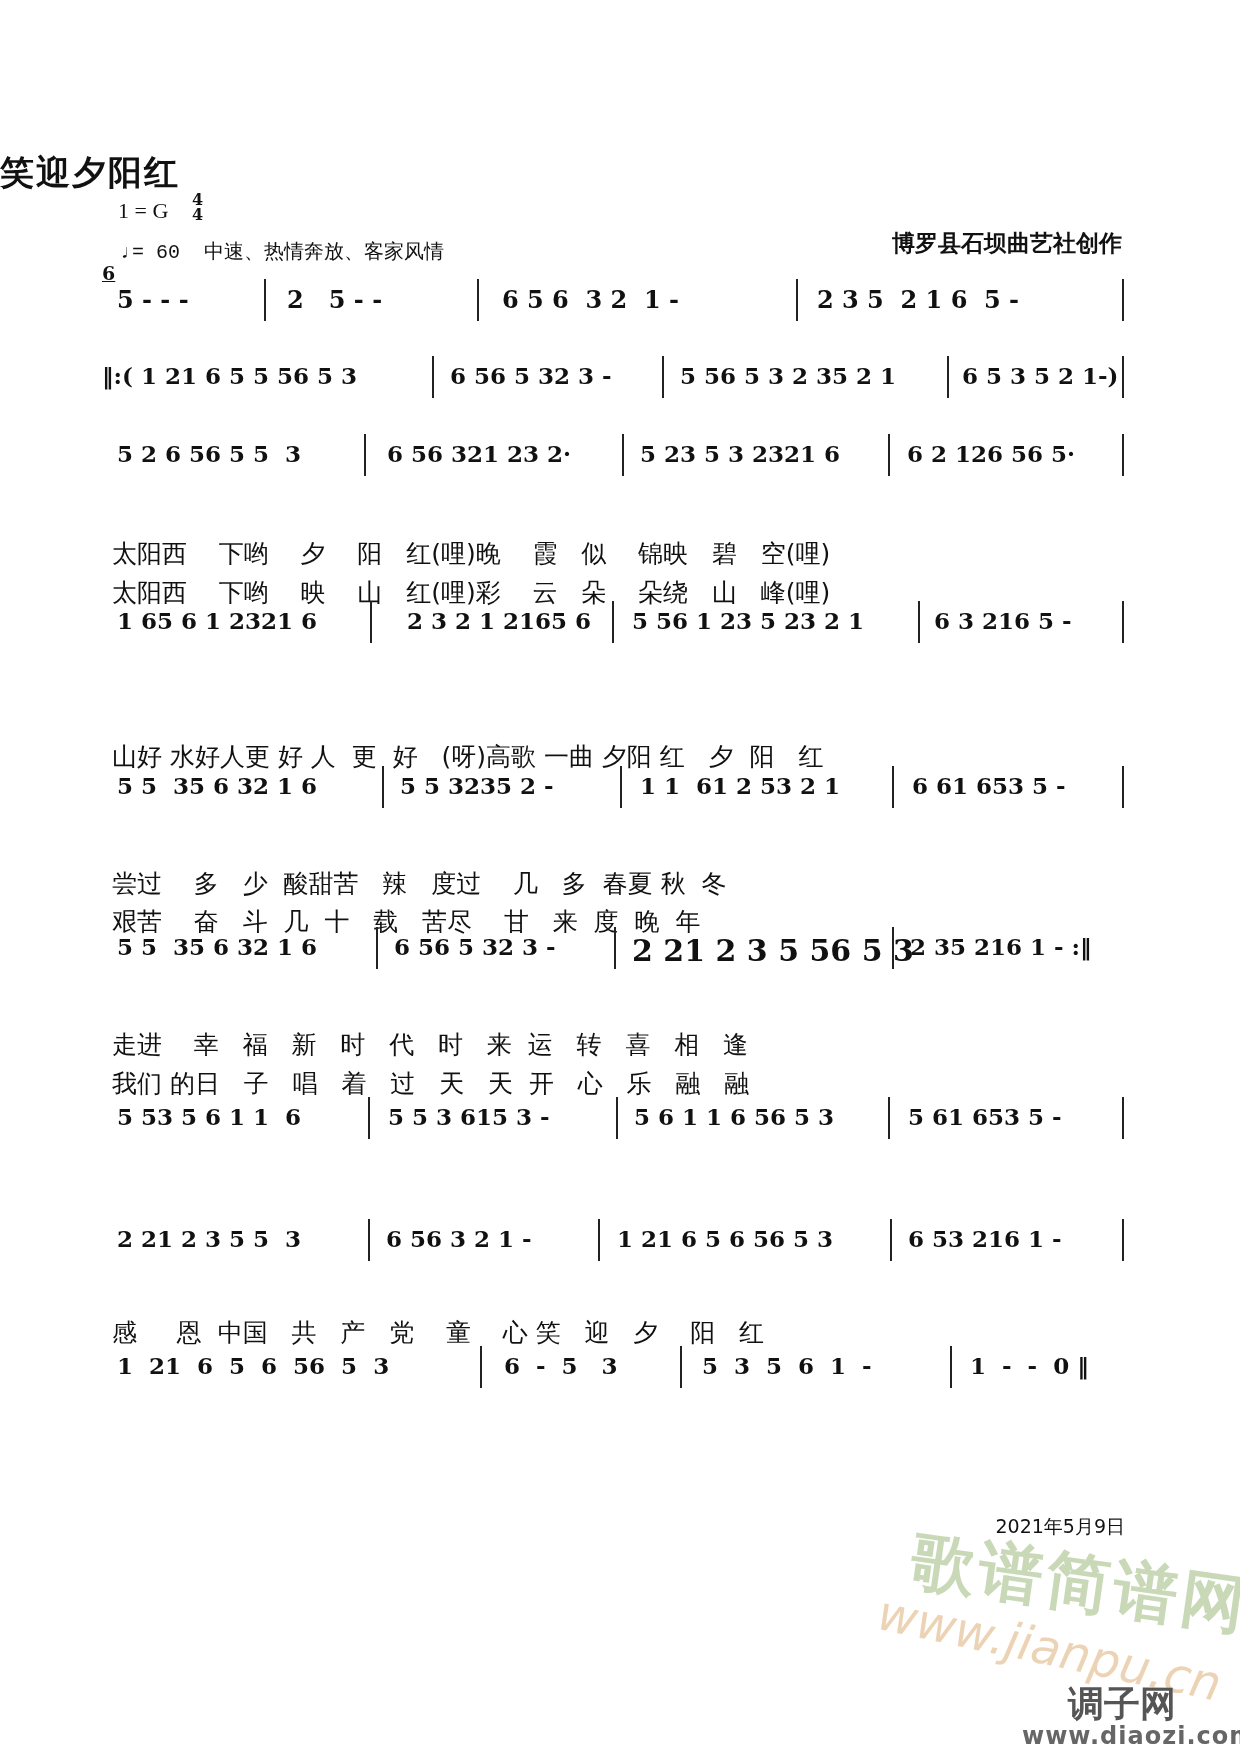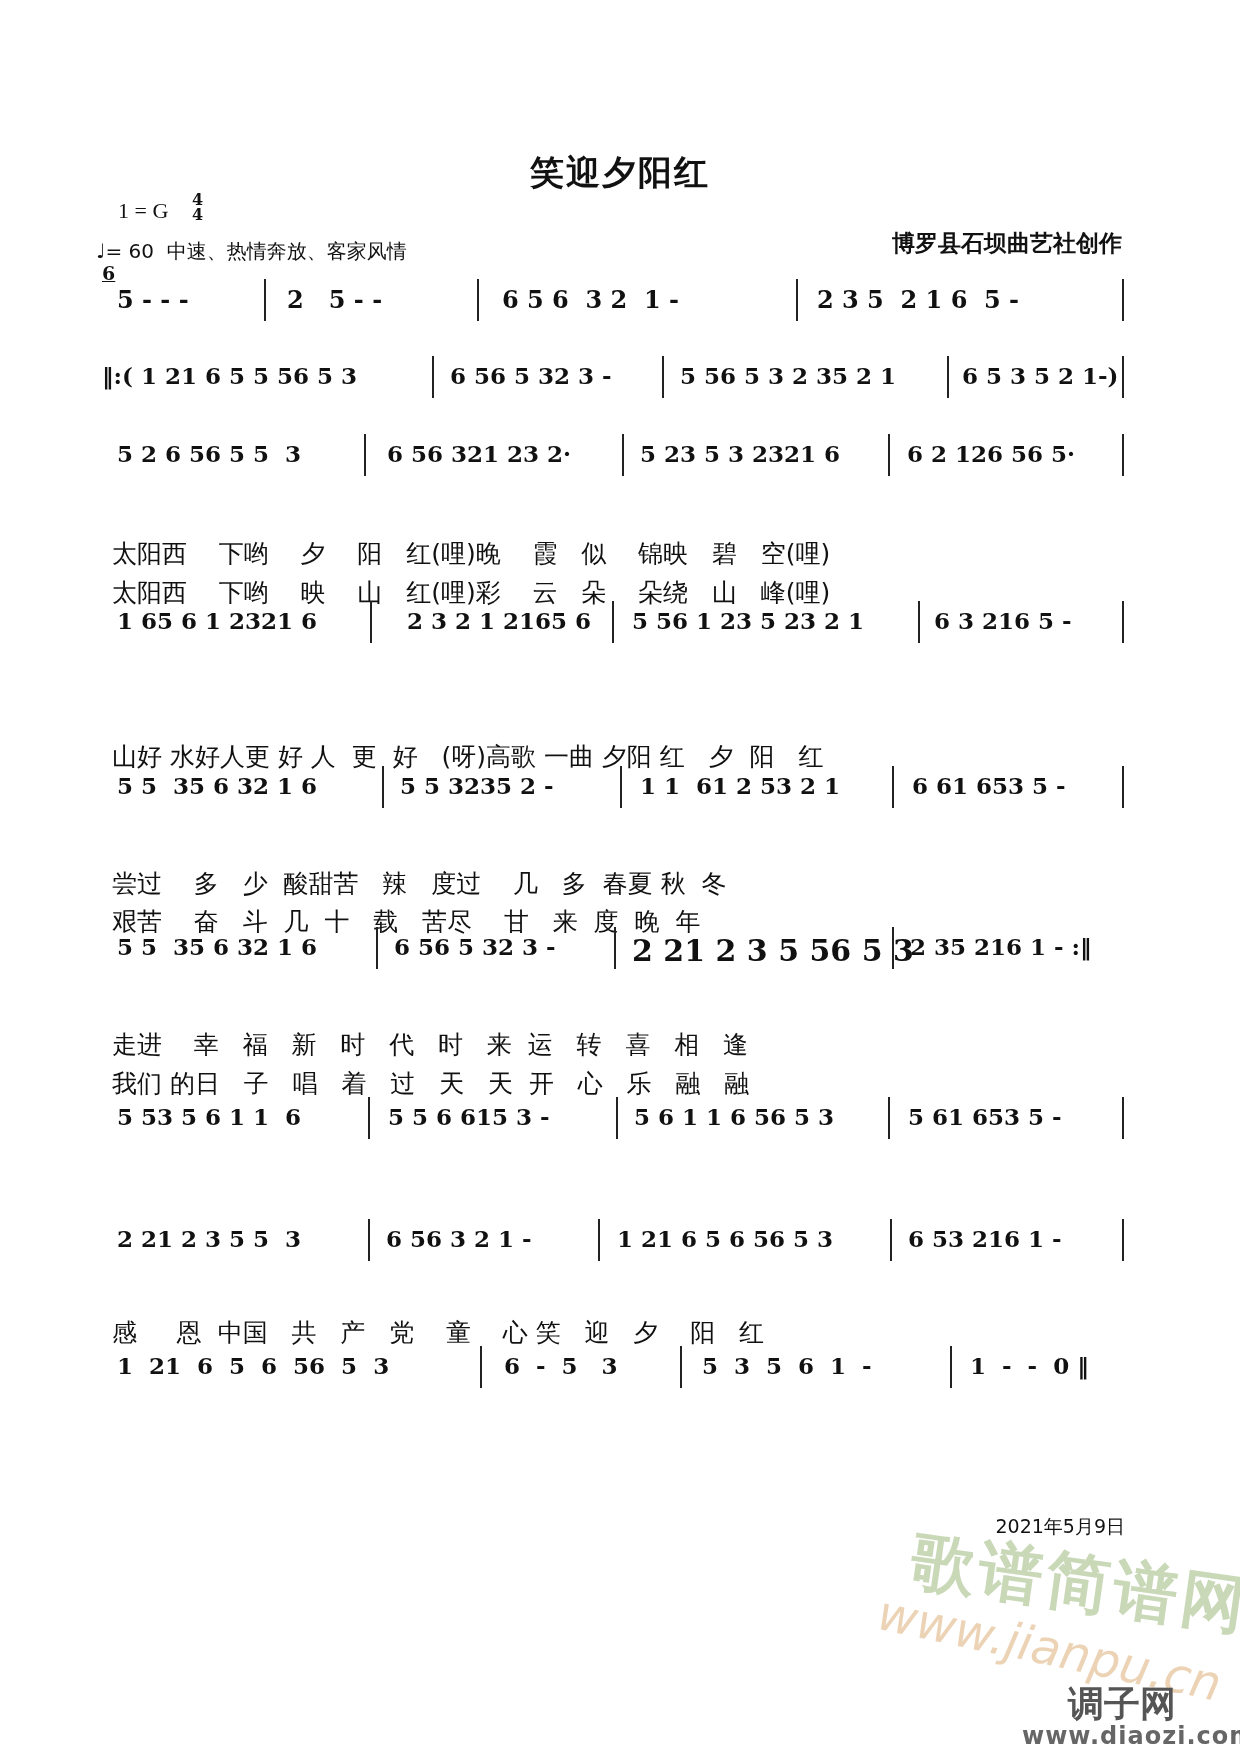--- a/index.html
+++ b/index.html
@@ -1,21 +1,21 @@
 <!DOCTYPE html>
 <html><head>
 <meta charset="utf-8">
 <style>
   html,body{margin:0;padding:0;background:#fff;}
   body{width:1240px;height:1754px;position:relative;overflow:hidden;font-family:"DejaVu Sans","Liberation Sans",sans-serif;color:#111;}
   .abs{position:absolute;white-space:pre;}
-  .title{left:0;width:1240px;top:150px;text-align:center;font-size:34px;font-weight:bold;letter-spacing:2px;}
+  .title{left:0;width:1240px;top:150px;text-align:left;font-size:34px;font-weight:bold;letter-spacing:2px;}
   .key{left:118px;top:198px;font-size:22px;font-family:"Liberation Serif",serif;}
   .ts{position:absolute;left:192px;top:192px;font-family:"DejaVu Serif",serif;font-weight:bold;font-size:16px;line-height:15px;text-align:center;}
-  .tempo{left:96px;top:238px;font-size:20px;}
+  .tempo{left:120px;top:238px;font-size:20px;font-family:Liberation Mono, monospace;}
   .composer{right:118px;top:228px;font-size:23px;font-weight:bold;}
   .grace{left:102px;top:262px;font-family:"DejaVu Serif",serif;font-weight:bold;font-size:19px;text-decoration:underline;}
   .row{position:absolute;left:112px;width:1015px;height:40px;}
   .notes{position:absolute;font-family:"DejaVu Serif",serif;font-weight:bold;font-size:24px;top:0;white-space:pre;}
   .bar{position:absolute;top:-6px;width:2px;height:42px;background:#222;}
   .lyric{position:absolute;font-size:25px;white-space:pre;left:0;margin-top:45px;}
   .date{right:115px;top:1514px;font-size:19px;}
   .wm1{left:910px;top:1540px;font-size:64px;font-weight:bold;color:#bccfa6;opacity:.8;transform:rotate(8deg);letter-spacing:4px;}
   .wm2{left:875px;top:1620px;font-size:48px;font-style:italic;color:#e8c9a4;opacity:.8;transform:rotate(12deg);}
   .wm3{left:1068px;top:1680px;font-size:36px;font-weight:bold;color:#555;}
@@ -102,21 +102,21 @@
   <span class="notes" style="left:520px;font-size:30px">2 21 2 3 5 56 5 3</span>
   <span class="bar" style="left:780px"></span>
   <span class="notes" style="left:798px;font-size:23px">2 35 216 1 - :‖</span>
   <span class="lyric" style="top:50px">走进    幸   福   新   时   代   时   来  运   转   喜   相   逢</span>
   <span class="lyric" style="top:89px">我们 的日   子   唱   着   过   天   天  开   心   乐   融   融</span>
 </div>
 
 <div class="row" style="top:1103px">
   <span class="notes" style="left:5px;font-size:23px">5 53 5 6 1 1  6</span>
   <span class="bar" style="left:256px"></span>
-  <span class="notes" style="left:276px;font-size:23px">5 5 6 615 3 -</span>
+  <span class="notes" style="left:276px;font-size:23px">5 5 3 615 3 -</span>
   <span class="bar" style="left:504px"></span>
   <span class="notes" style="left:522px;font-size:23px">5 6 1 1 6 56 5 3</span>
   <span class="bar" style="left:776px"></span>
   <span class="notes" style="left:796px;font-size:23px">5 61 653 5 -</span>
   <span class="bar" style="left:1010px"></span>
 </div>
 
 <div class="row" style="top:1225px">
   <span class="notes" style="left:5px;font-size:23px">2 21 2 3 5 5  3</span>
   <span class="bar" style="left:256px"></span>

